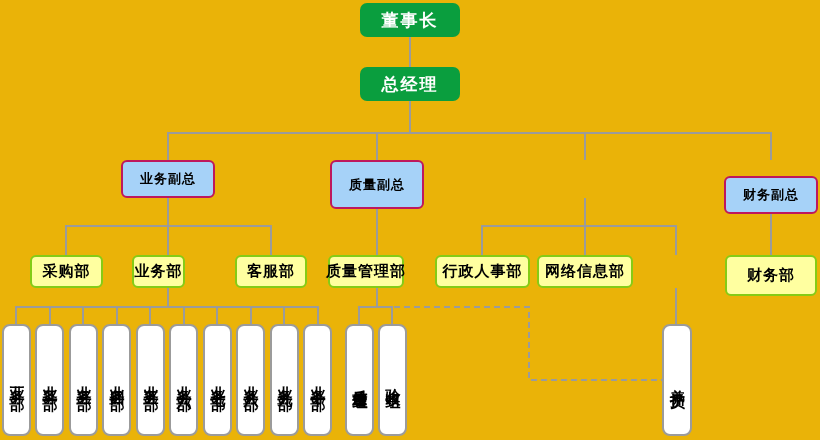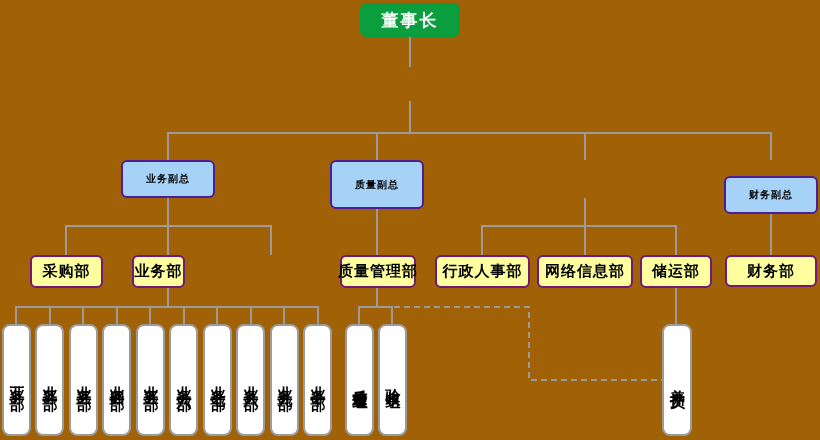--- a/index.html
+++ b/index.html
@@ -5,21 +5,21 @@
   html, body {
     margin: 0;
     padding: 0;
     background: #ffffff;
     font-family: "DejaVu Sans", sans-serif;
   }
   .canvas {
     position: relative;
     width: 820px;
     height: 440px;
-    background: #a16207;
+    background: #eab308;
     overflow: hidden;
   }
   .wires {
     position: absolute;
     left: 0;
     top: 0;
   }
   .node {
     position: absolute;
     box-sizing: border-box;
@@ -32,28 +32,28 @@
   }
   .lv1 {
     background: #0a9e3e;
     color: #ffffff;
     font-size: 17px;
     border-radius: 7px;
     letter-spacing: 2px;
   }
   .lv2 {
     background: #a6d2f8;
-    border: 2px solid #4c1d95;
-    font-size: 10px;
+    border: 2px solid #be185d;
+    font-size: 13px;
     border-radius: 6px;
     letter-spacing: 1px;
   }
   .lv3 {
     background: #ffffa0;
-    border: 2px solid #701a75;
+    border: 2px solid #84cc16;
     font-size: 15px;
     border-radius: 6px;
     letter-spacing: 1px;
   }
   .lv4 {
     background: #ffffff;
     border: 2px solid #9b9b9b;
     font-size: 15px;
     border-radius: 8px;
     writing-mode: vertical-rl;
@@ -95,32 +95,33 @@
       <path d="M377 288 V307"></path>
       <path d="M359 324 V307 H392 V324"></path>
       <path d="M676 288 V324"></path>
     </g>
     <g stroke="#9b9b9b" stroke-width="2" fill="none" stroke-dasharray="6 4">
       <path d="M394 307 H529 V380 H662"></path>
     </g>
   </svg>
 
   <div class="node lv1" style="left:360px;top:3px;width:100px;height:34px">董事长</div>
+  <div class="node lv1" style="left:360px;top:67px;width:100px;height:34px">总经理</div>
 
   <div class="node lv2" style="left:121px;top:160px;width:94px;height:38px">业务副总</div>
   <div class="node lv2" style="left:330px;top:160px;width:94px;height:49px">质量副总</div>
   <div class="node lv2" style="left:724px;top:176px;width:94px;height:38px">财务副总</div>
 
   <div class="node lv3" style="left:30px;top:255px;width:73px;height:33px">采购部</div>
   <div class="node lv3" style="left:132px;top:255px;width:53px;height:33px">业务部</div>
-  <div class="node lv3" style="left:340px;top:255px;width:76px;height:33px">质量管理部</div>
+  <div class="node lv3" style="left:235px;top:255px;width:72px;height:33px">客服部</div>
+  <div class="node lv3" style="left:328px;top:255px;width:76px;height:33px">质量管理部</div>
   <div class="node lv3" style="left:435px;top:255px;width:95px;height:33px">行政人事部</div>
   <div class="node lv3" style="left:537px;top:255px;width:96px;height:33px">网络信息部</div>
-  <div class="node lv3" style="left:640px;top:255px;width:72px;height:33px">储运部</div>
-  <div class="node lv3" style="left:725px;top:255px;width:92px;height:32px">财务部</div>
+  <div class="node lv3" style="left:725px;top:255px;width:92px;height:41px">财务部</div>
 
   <div class="node lv4" style="left:2px;top:324px;width:29px;height:112px">业务一部</div>
   <div class="node lv4" style="left:35px;top:324px;width:29px;height:112px">业务二部</div>
   <div class="node lv4" style="left:69px;top:324px;width:29px;height:112px">业务三部</div>
   <div class="node lv4" style="left:102px;top:324px;width:29px;height:112px">业务四部</div>
   <div class="node lv4" style="left:136px;top:324px;width:29px;height:112px">业务五部</div>
   <div class="node lv4" style="left:169px;top:324px;width:29px;height:112px">业务六部</div>
   <div class="node lv4" style="left:203px;top:324px;width:29px;height:112px">业务七部</div>
   <div class="node lv4" style="left:236px;top:324px;width:29px;height:112px">业务八部</div>
   <div class="node lv4" style="left:270px;top:324px;width:29px;height:112px">业务九部</div>

